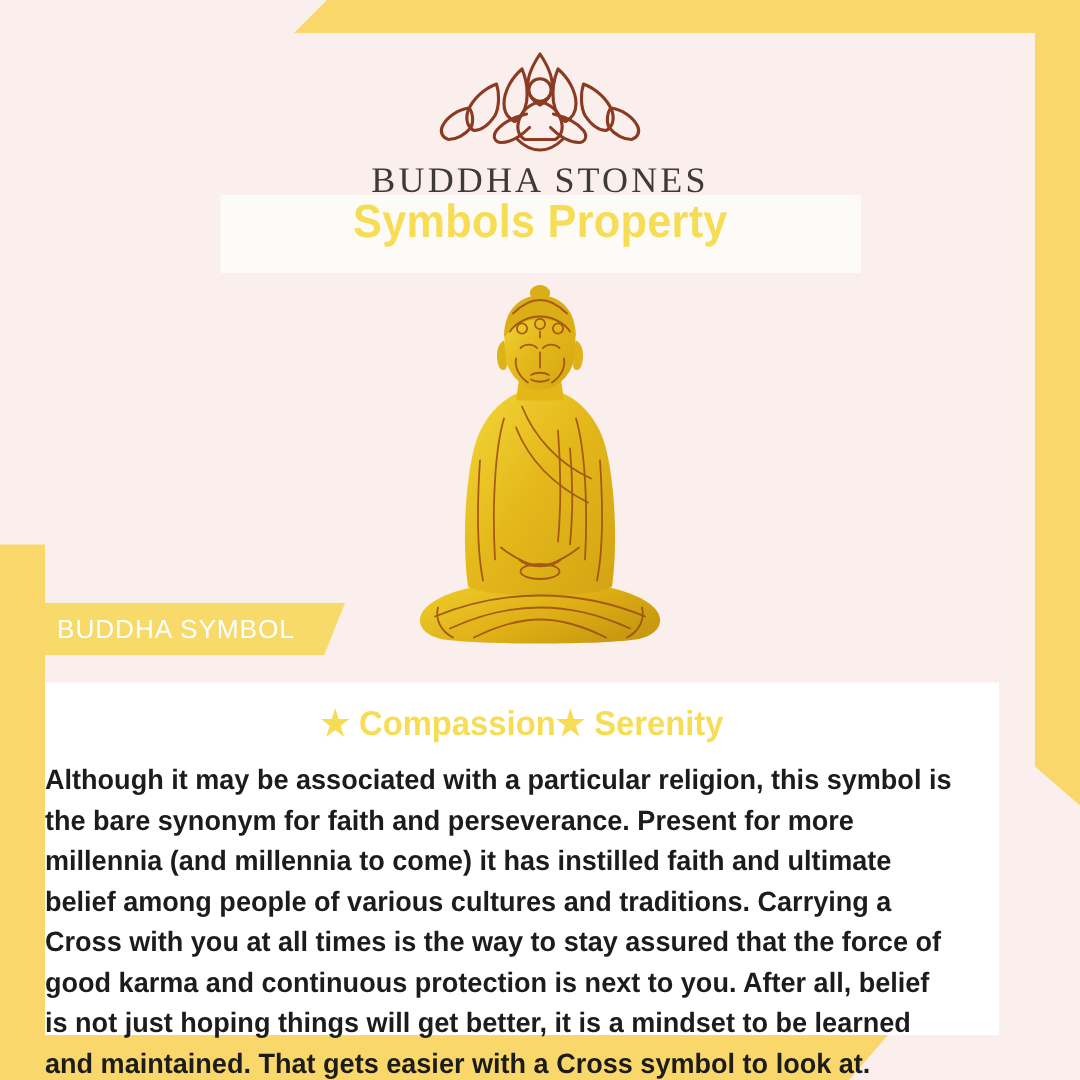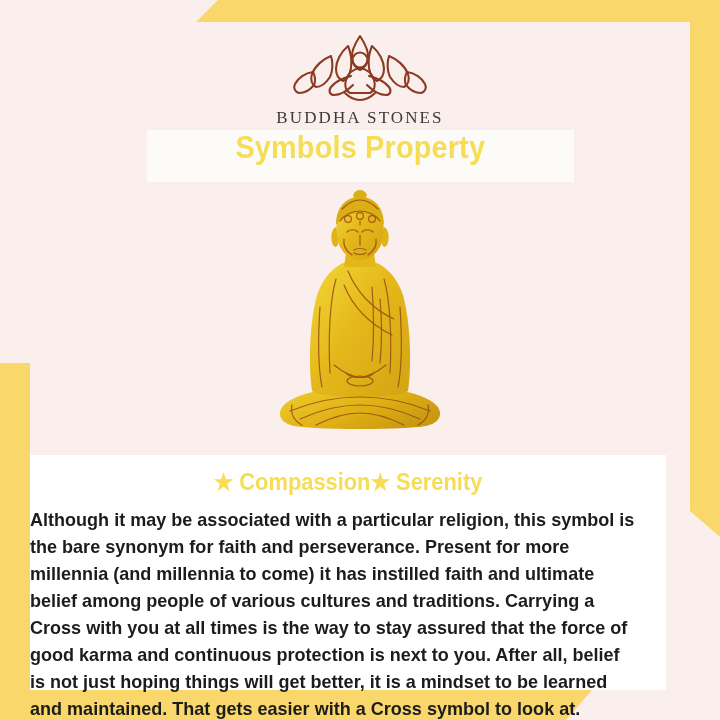--- a/index.html
+++ b/index.html
@@ -78,21 +78,21 @@
     padding-top: 8px;
   }
   .logo-mark {
     width: 150px;
     height: 74px;
     display: block;
   }
   .brand-name {
     margin-top: 4px;
     font-family: "Liberation Serif", serif;
-    font-size: 17px;
+    font-size: 24px;
     letter-spacing: 2.1px;
     color: #3d3a38;
     font-weight: 400;
   }
 
   
   .title-band {
     position: absolute;
     left: 117px;
     top: 108px;
@@ -275,20 +275,23 @@
 
           <path d="M30 224 C54 214 76 210 100 210 C124 210 146 214 170 224"></path>
           <path d="M40 232 C62 222 80 218 100 218 C120 218 138 222 160 232"></path>
           <path d="M56 238 C72 230 86 226 100 226 C114 226 128 230 144 238"></path>
           <path d="M32 218 C30 226 34 234 42 238"></path>
           <path d="M168 218 C170 226 166 234 158 238"></path>
         </g>
       </svg>
     </div>
 
+    <div class="tag">
+      <span class="tag-text">BUDDHA SYMBOL</span>
+    </div>
 
   </div>
 
   <div class="card">
     <div class="subtitle">★ Compassion★ Serenity</div>
     <p class="body-copy">Although it may be associated with a particular religion, this symbol is the bare synonym for faith and perseverance. Present for more millennia (and millennia to come) it has instilled faith and ultimate belief among people of various cultures and traditions. Carrying a Cross with you at all times is the way to stay assured that the force of good karma and continuous protection is next to you. After all, belief is not just hoping things will get better, it is a mindset to be learned and maintained. That gets easier with a Cross symbol to look at.</p>
   </div>
 
 </div>
 

